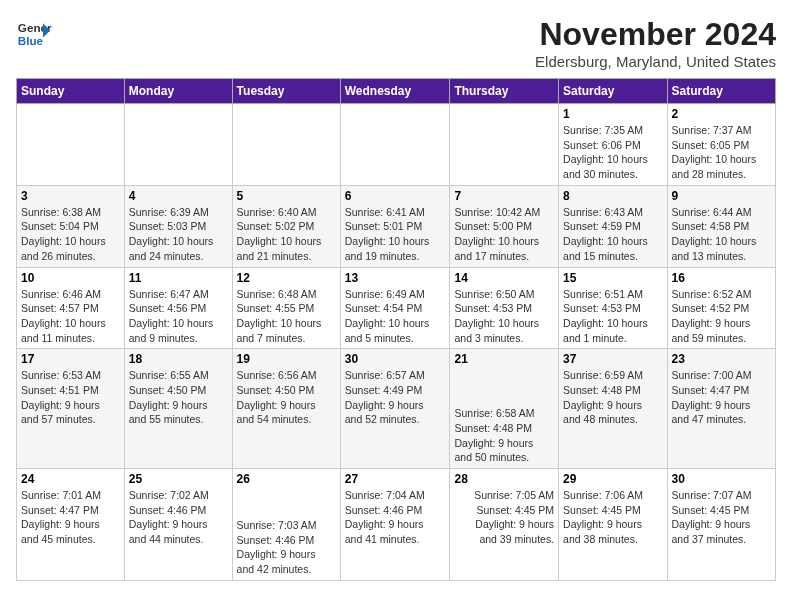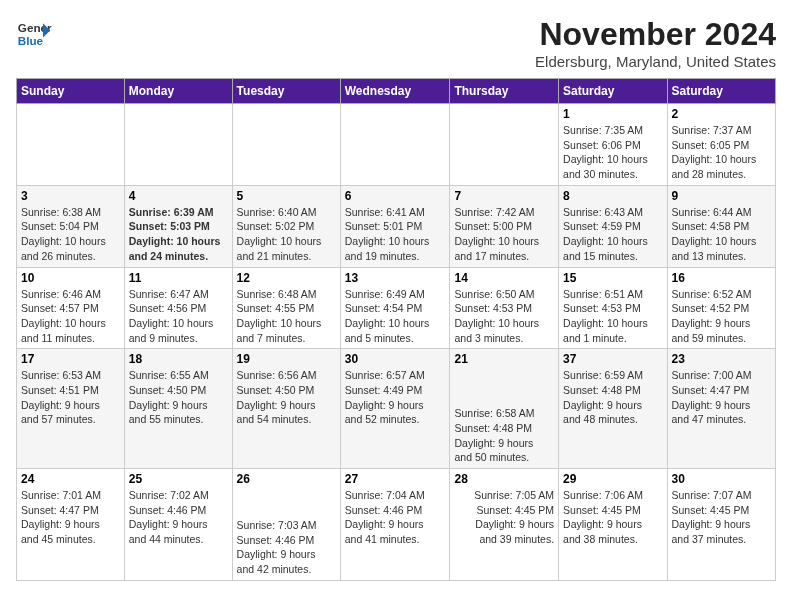--- a/index.html
+++ b/index.html
@@ -135,42 +135,42 @@
       <tr>
         <td>
           <span class="day-num">3</span>
           <div class="day-info" style="white-space: pre-line;">Sunrise: 6:38 AM
 Sunset: 5:04 PM
 Daylight: 10 hours
 and 26 minutes.</div>
         </td>
         <td>
           <span class="day-num">4</span>
-          <div class="day-info" style="white-space: pre-line; font-weight: bold;">Sunrise: 6:39 AM
+          <div class="day-info" style="white-space: pre-line;">Sunrise: 6:39 AM
 Sunset: 5:03 PM
 Daylight: 10 hours
 and 24 minutes.</div>
         </td>
         <td>
           <span class="day-num">5</span>
           <div class="day-info" style="white-space: pre-line;">Sunrise: 6:40 AM
 Sunset: 5:02 PM
 Daylight: 10 hours
 and 21 minutes.</div>
         </td>
         <td>
           <span class="day-num">6</span>
           <div class="day-info" style="white-space: pre-line;">Sunrise: 6:41 AM
 Sunset: 5:01 PM
 Daylight: 10 hours
 and 19 minutes.</div>
         </td>
         <td>
           <span class="day-num">7</span>
-          <div class="day-info" style="white-space: pre-line;">Sunrise: 7:42 AM
+          <div class="day-info" style="white-space: pre-line;">Sunrise: 10:42 AM
 Sunset: 5:00 PM
 Daylight: 10 hours
 and 17 minutes.</div>
         </td>
         <td>
           <span class="day-num">8</span>
           <div class="day-info" style="white-space: pre-line;">Sunrise: 6:43 AM
 Sunset: 4:59 PM
 Daylight: 10 hours
 and 15 minutes.</div>

